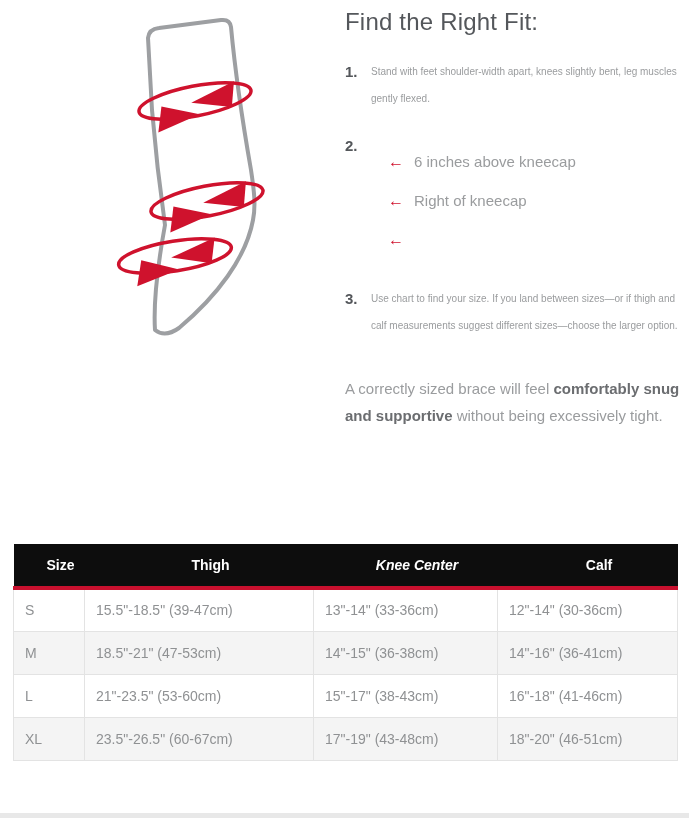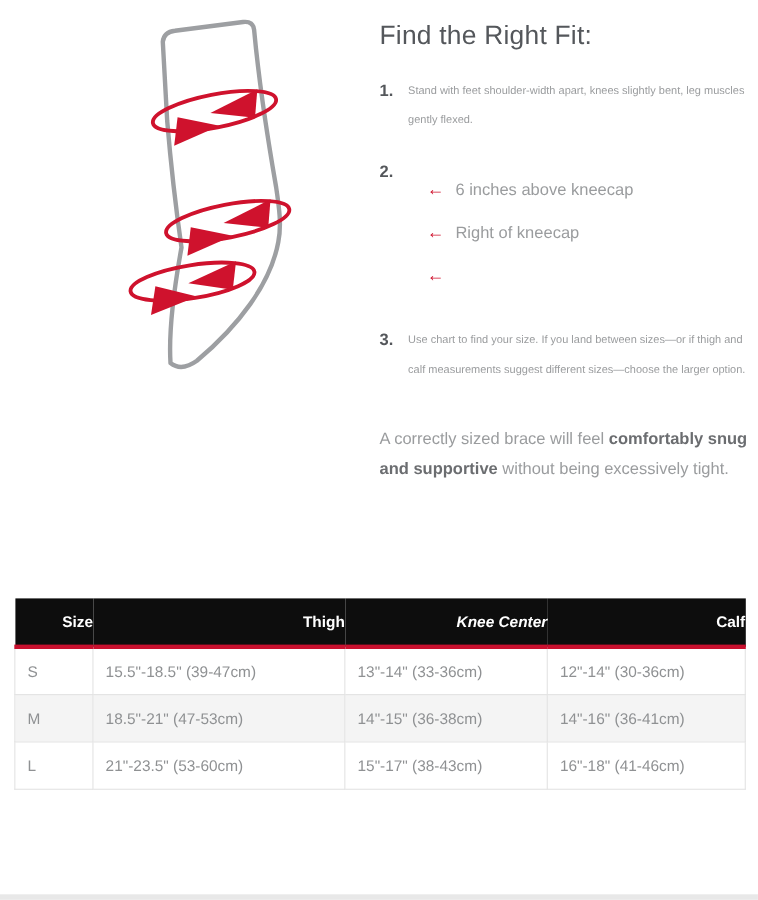--- a/index.html
+++ b/index.html
@@ -17,21 +17,21 @@
   *{margin:0;padding:0;box-sizing:border-box;}
   html,body{background:#fff;}
   body{
     width:689px;height:818px;position:relative;overflow:hidden;
     font-family:"Liberation Sans", sans-serif;
   }
   .diagram-wrap{
     position:absolute;left:95px;top:8px;width:240px;height:355px;
   }
   .content{
-    position:absolute;left:345px;top:19px;width:336px;
+    position:absolute;left:345px;top:8px;width:336px;
   }
   .page-title{
     font-size:24px;font-weight:500;color:var(--heading-color);
     letter-spacing:0.2px;margin-bottom:22px;
   }
   .step{display:flex;margin-bottom:20px;}
   .step-num{
     width:26px;flex:0 0 26px;font-weight:bold;font-size:15px;
     color:var(--heading-color);line-height:27px;
   }
@@ -43,21 +43,21 @@
   .bullet .arrow{color:var(--accent-red);margin-right:10px;font-size:16px;font-weight:bold;}
   .note{
     margin-top:36px;font-size:15px;line-height:27px;color:var(--body-text);
   }
   .note b{color:var(--bold-text);font-weight:bold;}
   .size-table{
     position:absolute;left:13px;top:544px;width:665px;
     border-collapse:collapse;font-size:14px;
   }
   .size-table thead th{
-    background:var(--header-bg);color:#fff;text-align:right;
+    background:var(--header-bg);color:#fff;text-align:center;
     font-weight:bold;height:44px;padding:0 0 0 23px;
     border-bottom:4px solid var(--rule-red);
   }
   .size-table tbody td{
     height:43px;padding:0 0 0 11px;color:var(--table-text);
     border:1px solid var(--border-color);
   }
   .size-table tbody tr:nth-child(even) td{background:var(--row-alt-bg);}
   .col-size{width:71px;}
   .col-thigh{width:229px;}
@@ -152,16 +152,22 @@
         <td>18.5"-21" (47-53cm)</td>
         <td>14"-15" (36-38cm)</td>
         <td>14"-16" (36-41cm)</td>
       </tr>
       <tr>
         <td>L</td>
         <td>21"-23.5" (53-60cm)</td>
         <td>15"-17" (38-43cm)</td>
         <td>16"-18" (41-46cm)</td>
       </tr>
+      <tr>
+        <td>XL</td>
+        <td>23.5"-26.5" (60-67cm)</td>
+        <td>17"-19" (43-48cm)</td>
+        <td>18"-20" (46-51cm)</td>
+      </tr>
     </tbody>
 </table>
 
 <div class="bottom-strip"></div>
 
 </body></html>

